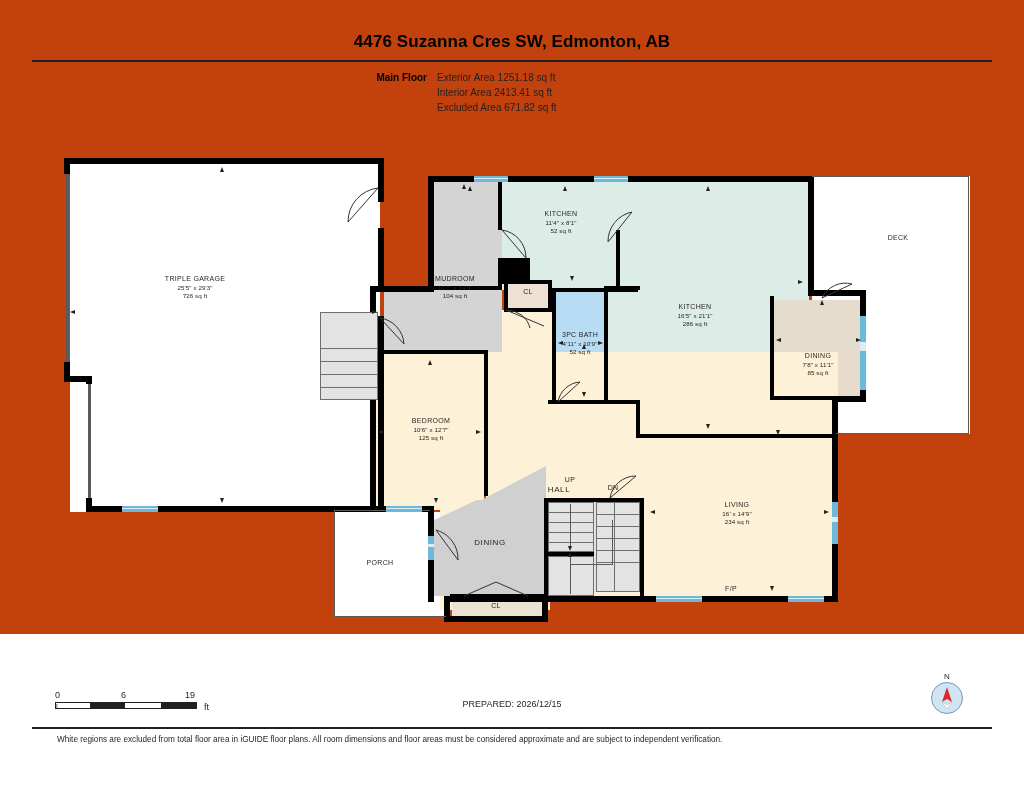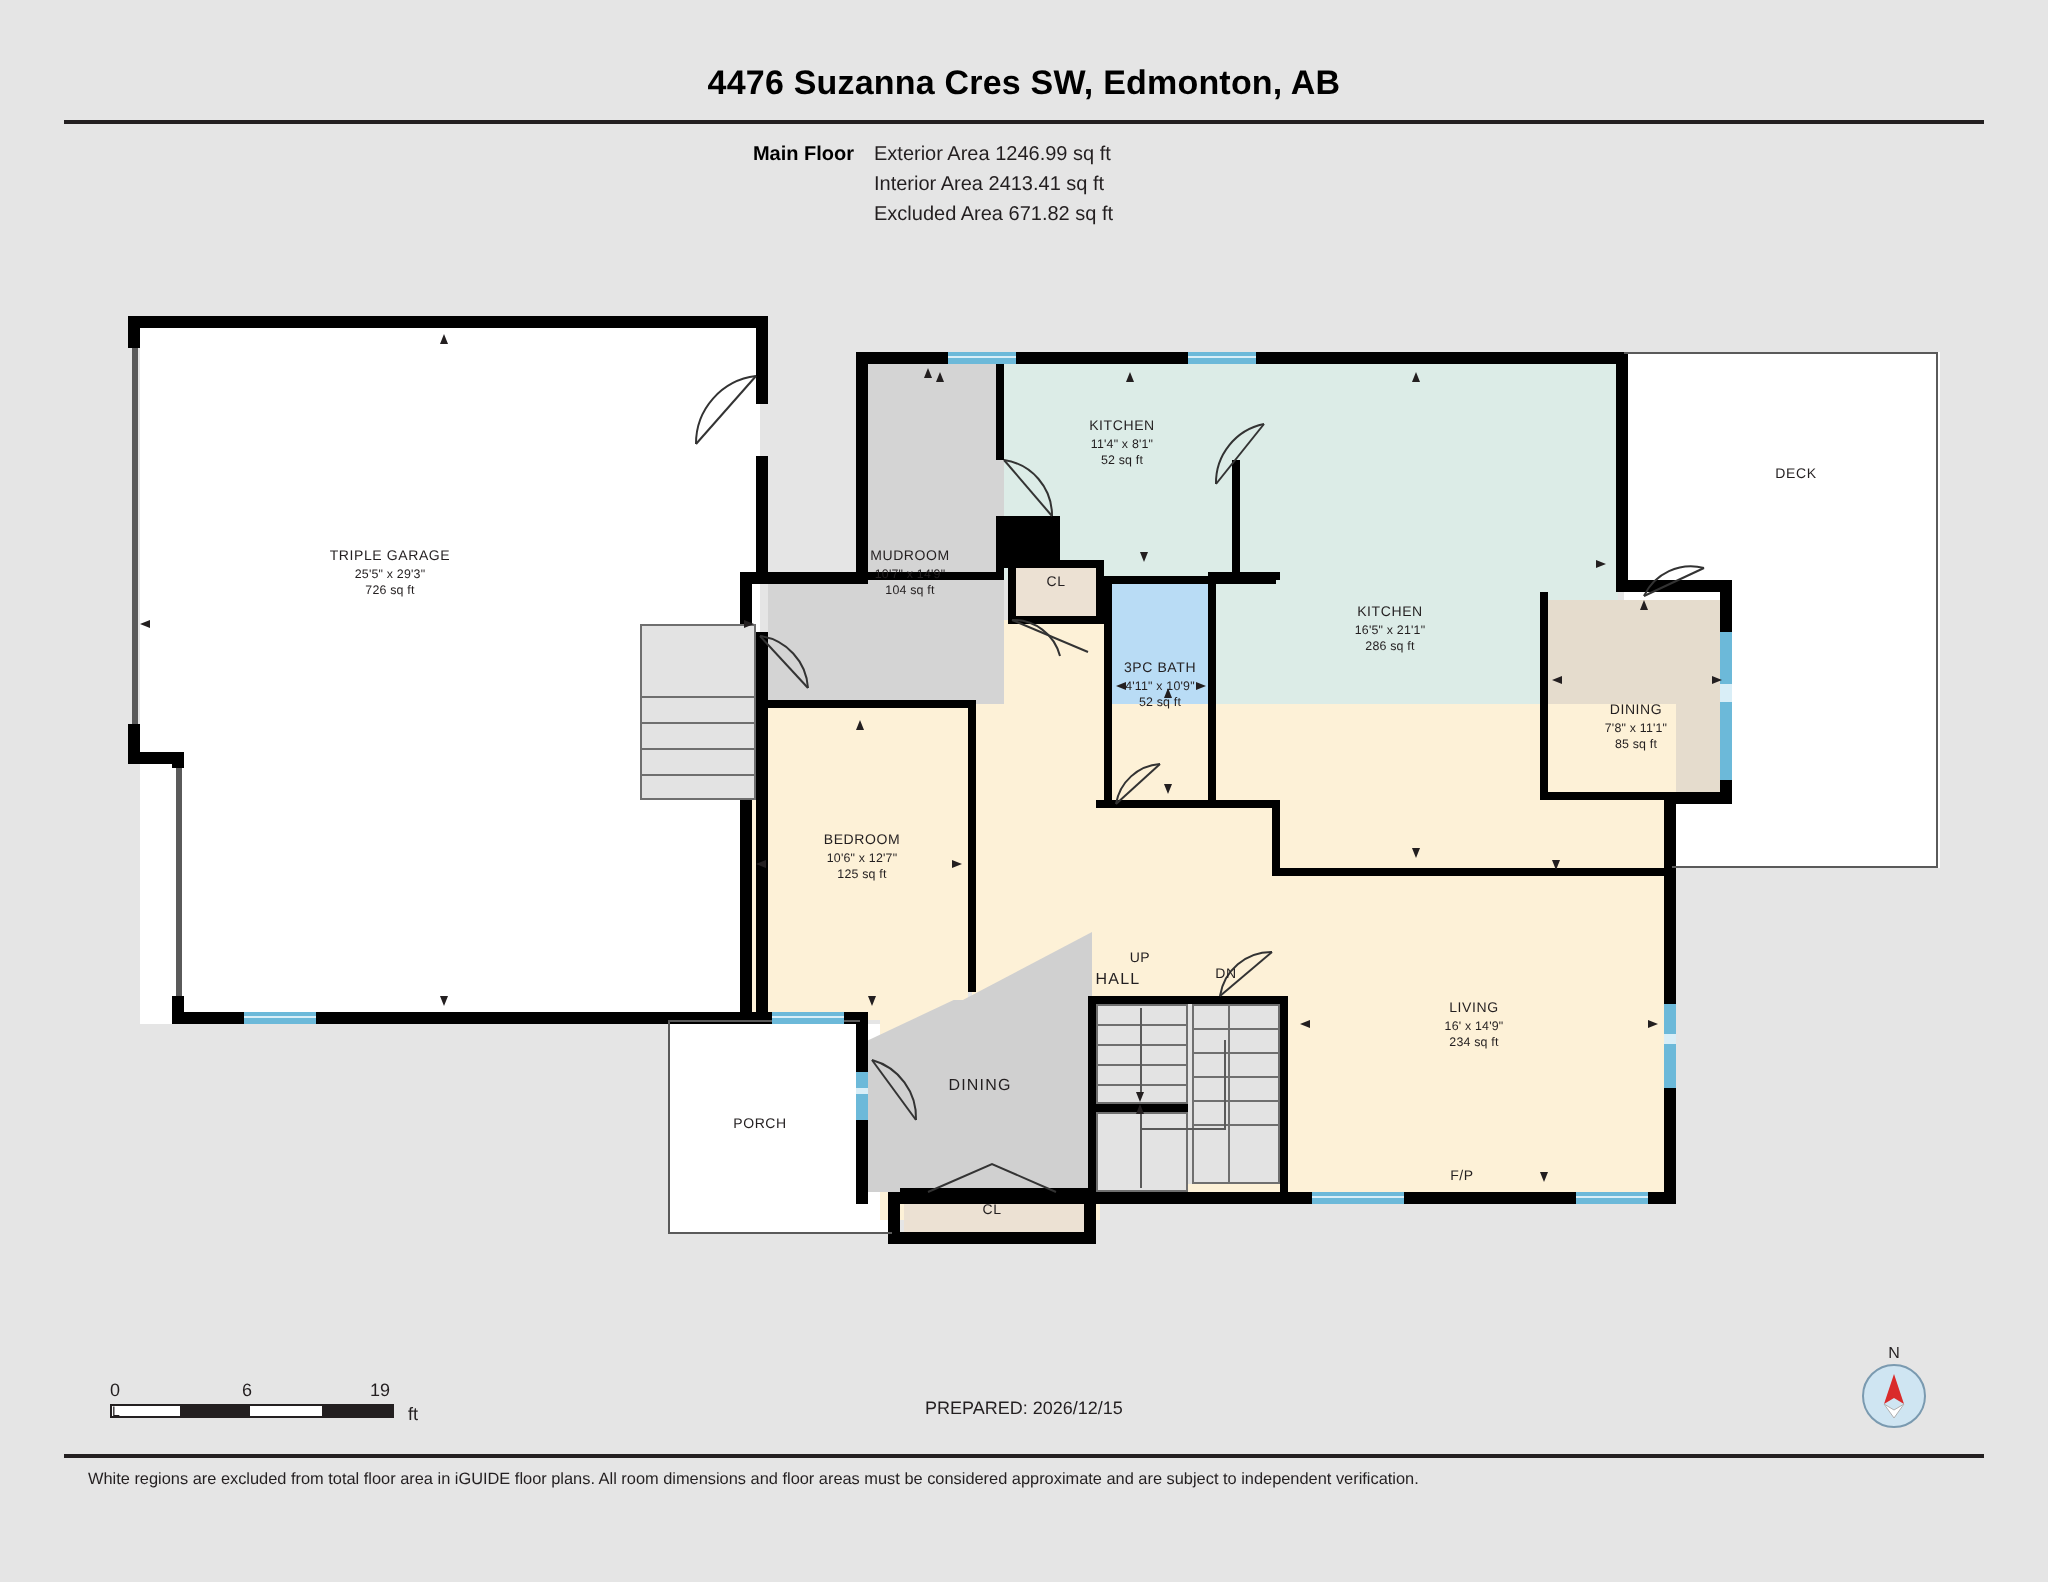--- a/index.html
+++ b/index.html
@@ -4,21 +4,21 @@
 <style>
   * { box-sizing: border-box; }
   html, body {
     margin: 0; padding: 0;
     width: 1024px; height: 791px;
     background: #ffffff;
     font-family: "Liberation Sans", sans-serif;
     color: #231f20;
     overflow: hidden;
   }
-  #page { position: relative; width: 1024px; height: 791px; background:#e5e5e5; }
+  #page { position: relative; width: 1024px; height: 634px; background:#c2410c; }
 
   
   .title {
     position: absolute; left: 0; top: 32px; width: 1024px;
     text-align: center;
     font-size: 17px; font-weight: bold; letter-spacing: .1px;
     color: #000;
   }
   .title-rule {
     position: absolute; left: 32px; top: 60px; width: 960px; height: 2px;
@@ -66,39 +66,39 @@
   .scale-nums { position:relative; height:12px; }
   .scale-num { position:absolute; font-size:9px; color:#231f20; }
   .scale-bar { position:relative; width:142px; height:7px; border:1px solid #231f20; background:#fff; }
   .scale-seg { position:absolute; top:0; height:5px; background:#231f20; }
   .scale-ft { position:absolute; left:148px; top:-1px; font-size:9px; color:#231f20; }
   .scale-tick { position:absolute; left:0px; top:0px; font-size:7px; color:#231f20; }
 
   .prepared { position:absolute; left:0; top:699px; width:1024px; text-align:center; font-size:9px; color:#231f20; }
 
   .foot-rule { position:absolute; left:32px; top:727px; width:960px; height:1.5px; background:#231f20; }
-  .disclaimer { position:absolute; left:44px; top:735px; width:944px; font-size:8.2px; color:#231f20; }
+  .disclaimer { position:absolute; left:57px; top:735px; width:944px; font-size:8.2px; color:#231f20; }
 
   .compass { position:absolute; left:928px; top:672px; width:38px; height:46px; }
   .compass-n { position:absolute; left:0; top:0; width:38px; text-align:center; font-size:8px; color:#231f20; }
   .compass-circ { position:absolute; left:3px; top:10px; width:32px; height:32px; border-radius:50%; background:#cfe5f2; border:1px solid #7a9ab0; }
 </style>
 </head>
 <body>
 
 <div id="page">
 
   <div class="title">4476 Suzanna Cres SW, Edmonton, AB</div>
   <div class="title-rule"></div>
 
   <div class="summary">
     <div class="summary-inner">
       <div class="summary-label">Main Floor</div>
       <div class="summary-lines">
-        <div>Exterior Area 1246.99 sq ft</div>
+        <div>Exterior Area 1251.18 sq ft</div>
         <div>Interior Area 2413.41 sq ft</div>
         <div>Excluded Area 671.82 sq ft</div>
       </div>
     </div>
   </div>
 
   <div id="plan">
 
     <div class="region" style="left:70px; top:162px; width:310px; height:350px; background:#ffffff;"></div>
 

